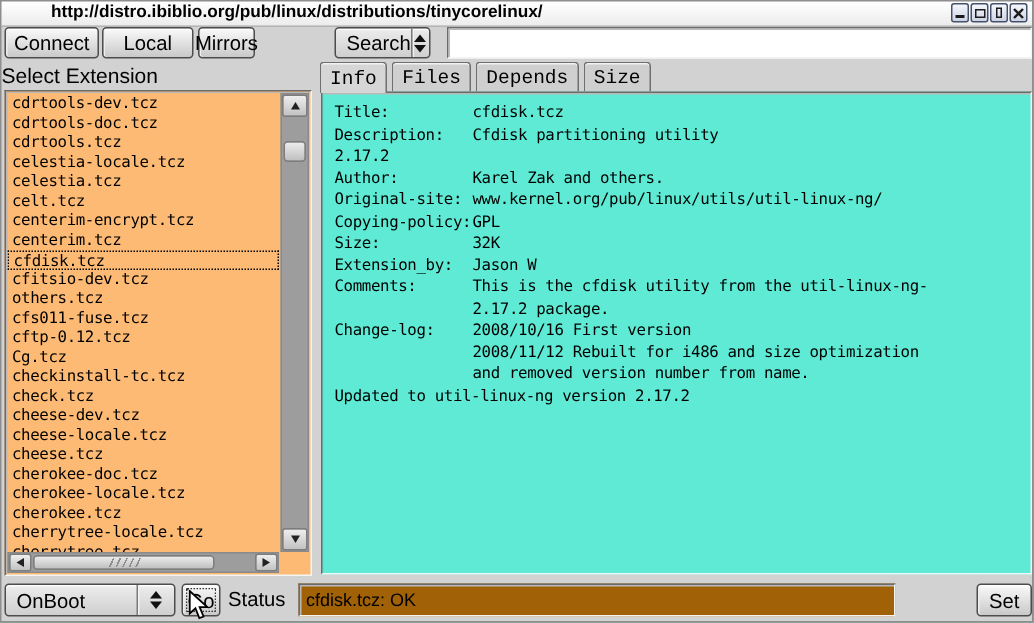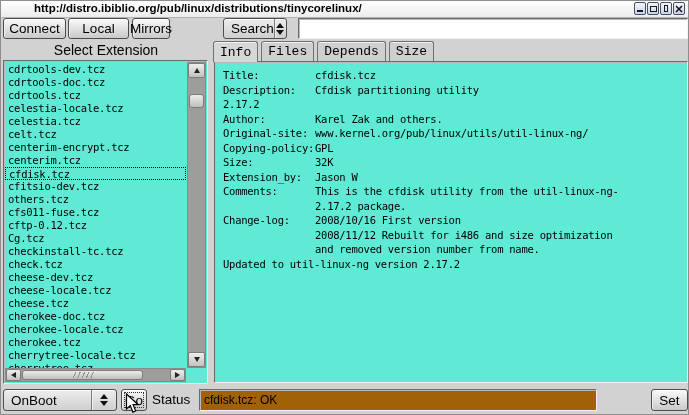--- a/index.html
+++ b/index.html
@@ -37,22 +37,22 @@
     box-shadow:inset 1px 0 0 #f2f2f2;
     display:flex;flex-direction:column;align-items:center;justify-content:center;gap:2px;}
   .tri-up{width:0;height:0;border-left:4px solid transparent;border-right:4px solid transparent;border-bottom:5px solid #111;}
   .tri-down{width:0;height:0;border-left:4px solid transparent;border-right:4px solid transparent;border-top:5px solid #111;}
   
   .inputbox{position:absolute;box-sizing:border-box;height:21px;background:#fff;
     border:1px solid;border-color:#6b6b6b #f4f4f4 #f4f4f4 #6b6b6b;
     box-shadow:inset 1px 1px 0 #b9b9b9;
     font-family:"Liberation Sans",sans-serif;font-size:12px;padding:0 4px;outline:none;}
   
-  .select-ext-title{position:absolute;left:0;top:41px;width:210px;text-align:center;font-size:14px;}
-  .listbox{position:absolute;left:2px;top:59px;width:205px;height:324px;background:#5eead4;
+  .select-ext-title{position:absolute;left:0;top:41px;width:210px;text-align:left;font-size:14px;}
+  .listbox{position:absolute;left:2px;top:59px;width:205px;height:324px;background:#fdba74;
     box-sizing:border-box;border:1px solid;border-color:#6b6b6b #f4f4f4 #f4f4f4 #6b6b6b;
     box-shadow:inset 1px 1px 0 #b9b9b9;overflow:hidden;}
   .listitems{position:absolute;left:1px;top:2px;right:21px;bottom:15px;overflow:hidden;}
   .list-item{height:13px;line-height:13px;padding-left:3px;white-space:nowrap;
     font-family:"DejaVu Sans Mono",monospace;font-size:10.5px;letter-spacing:-0.25px;
     box-sizing:border-box;}
   .list-item.selected{border:1px dotted #000;}
   
   .vscroll{position:absolute;top:1px;right:1px;width:19px;bottom:15px;background:#9d9d9d;
     border:1px solid #8a8a8a;box-sizing:border-box;}

